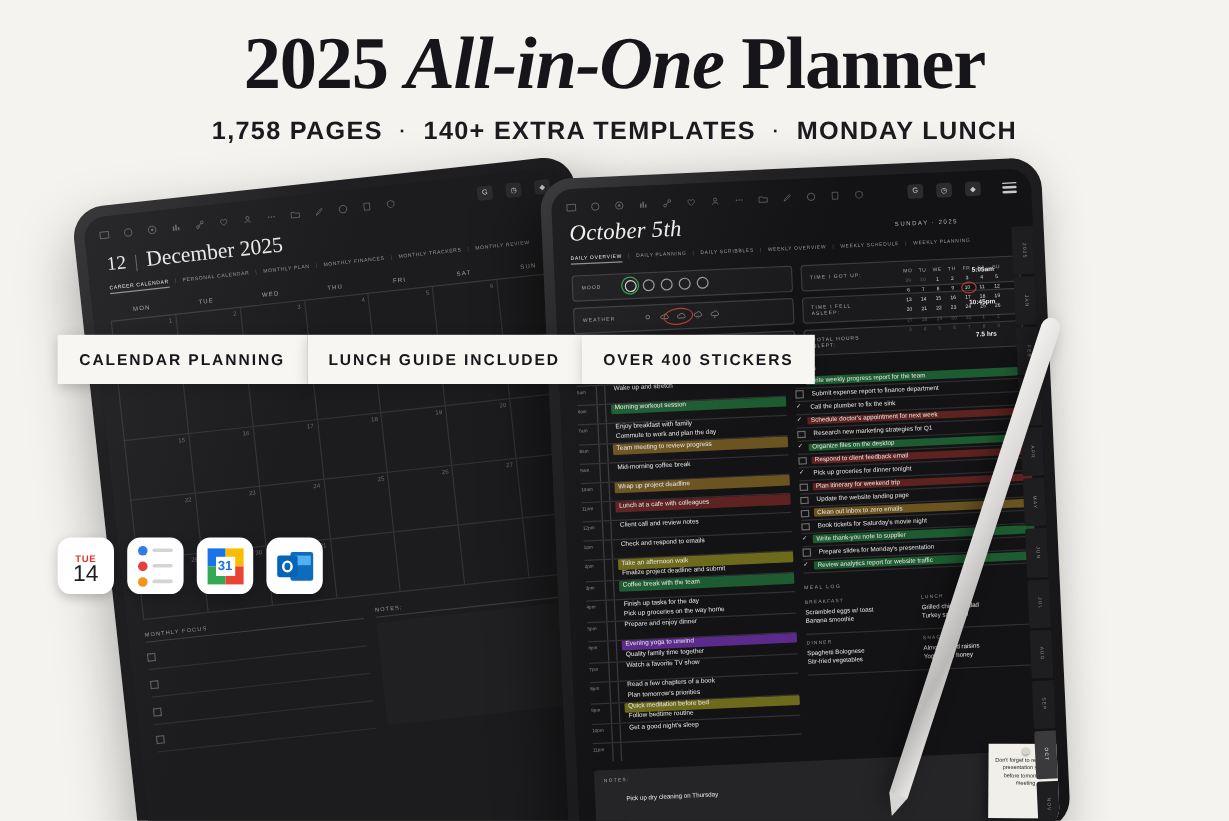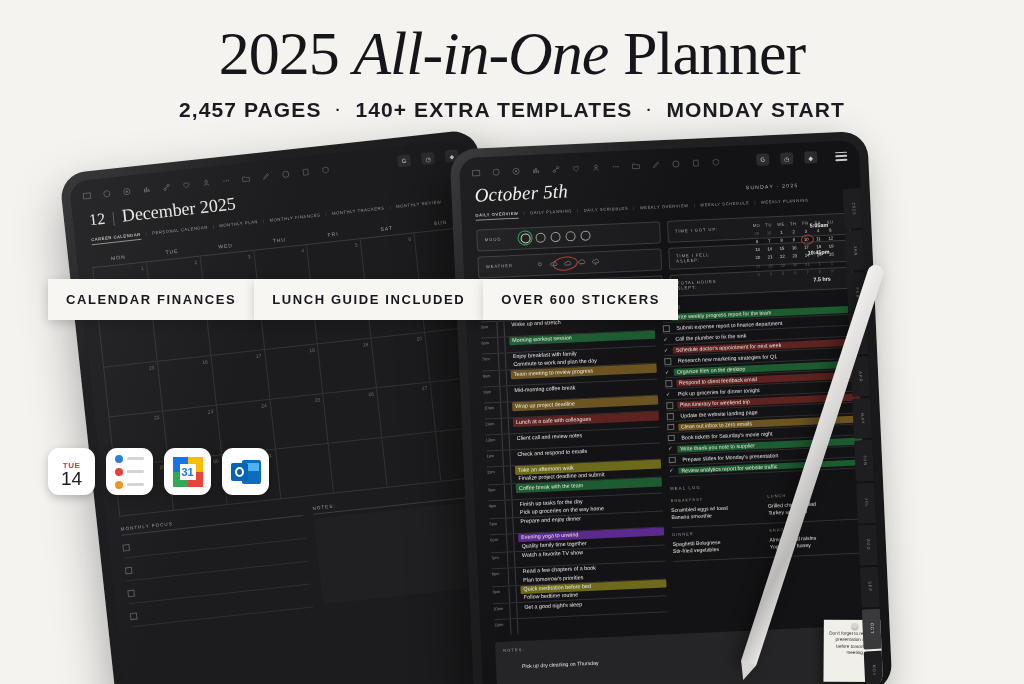--- a/index.html
+++ b/index.html
@@ -8,20 +8,21 @@
     background:#f4f3f0;
     font-family:"Liberation Sans", sans-serif;
   }
   .stage{position:absolute;inset:0;overflow:hidden;}
   
   .hdr{position:absolute;top:0;left:0;width:1024px;text-align:center;z-index:40;}
   .title{
     font-family:"Liberation Serif", serif;
     font-size:62px;line-height:1;color:#16151a;margin-top:22px;letter-spacing:-1px;
     white-space:nowrap;
+    font-weight:bold;
   }
   .title .it{font-style:italic;}
   .subtitle{
     margin-top:14px;font-size:21px;font-weight:bold;letter-spacing:1.1px;color:#1b1a1e;
     white-space:nowrap;
   }
   .subtitle .dot{padding:0 7px;font-size:15px;position:relative;top:-2px;}
 
   
   .tabletL{
@@ -202,25 +203,25 @@
 
 <div class="stage">
 
   <div class="hdr">
     <div class="title">
       <span>2025</span>
       <span class="it">All-in-One</span>
       <span>Planner</span>
     </div>
     <div class="subtitle">
-      <span>2,457 PAGES</span>
+      <span>1,758 PAGES</span>
       <span class="dot">·</span>
       <span>140+ EXTRA TEMPLATES</span>
       <span class="dot">·</span>
-      <span>MONDAY START</span>
+      <span>MONDAY LUNCH</span>
     </div>
   </div>
 
   <div class="tabletL">
     <div class="screen">
       <div class="tbar">
         <span class="ic">
             <svg viewBox="0 0 10 10">
               <rect x="1" y="2" width="8" height="6" fill="none" stroke="#bbb" stroke-width=".8"></rect>
             </svg>
@@ -463,21 +464,21 @@
         </div>
         <div class="col">
           <div class="lbl">NOTES:</div>
           <div class="notebox"></div>
         </div>
       </div>
       <div class="sheen"></div>
     </div>
   </div>
 
-  <div class="badges" id="badges"><div class="badge">CALENDAR FINANCES</div><div class="badge">LUNCH GUIDE INCLUDED</div><div class="badge">OVER 600 STICKERS</div></div>
+  <div class="badges" id="badges"><div class="badge">CALENDAR PLANNING</div><div class="badge">LUNCH GUIDE INCLUDED</div><div class="badge">OVER 400 STICKERS</div></div>
 
   <div class="apps">
     <div class="app appCal">
       <div class="d1">TUE</div>
       <div class="d2">14</div>
     </div>
     <div class="app">
       <div class="rem">
         <div class="rr">
             <i class="dotc" style="background:#2f7de1"></i>

